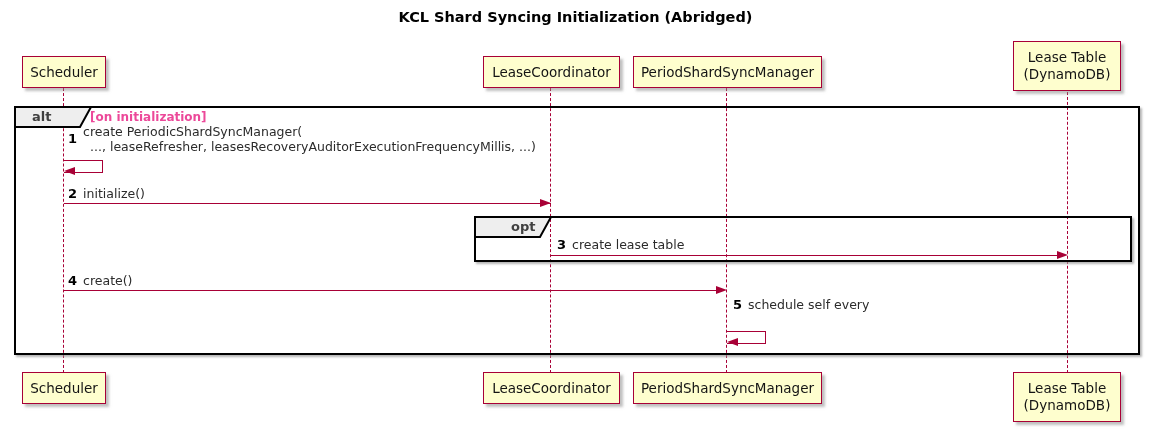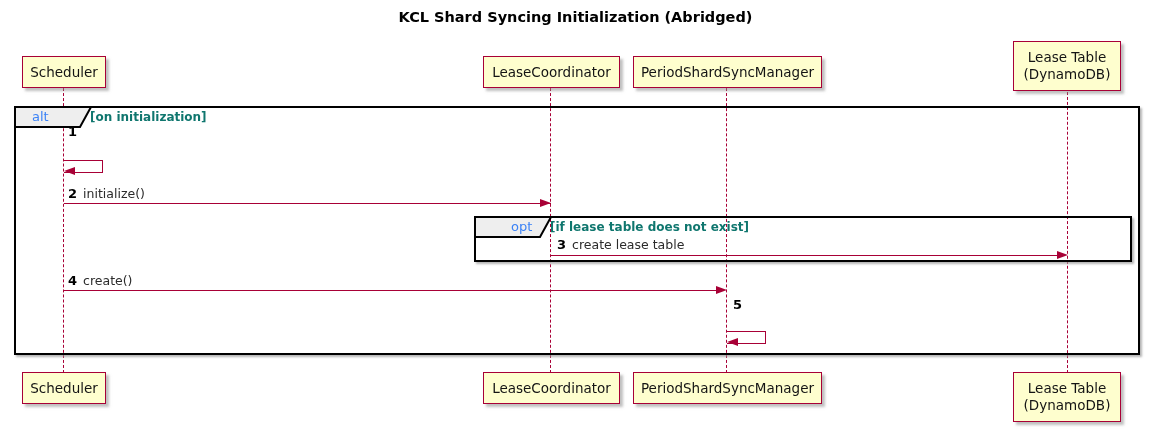--- a/index.html
+++ b/index.html
@@ -25,23 +25,23 @@
     font-size:13.5px;line-height:17px;color:#141414;
     box-sizing:border-box;text-align:center;
   }
   
   .lifeline{position:absolute;width:0;border-left:1px dashed #A80036;}
   
   .frame{position:absolute;border:2px solid #000;box-sizing:border-box;
          box-shadow:2px 2px 2px rgba(150,150,150,0.7);background:transparent;}
   .tab{position:absolute;}
   .tab-label{
-    position:absolute;font-weight:normal;font-size:13px;color:#3b82f6;
+    position:absolute;font-weight:bold;font-size:13px;color:#404040;
   }
-  .guard{position:absolute;font-weight:bold;font-size:12px;color:#0f766e;white-space:nowrap;}
+  .guard{position:absolute;font-weight:bold;font-size:12px;color:#ec4899;white-space:nowrap;}
   
   .msg{
     position:absolute;display:flex;align-items:center;gap:6px;
     font-size:12.5px;line-height:14.5px;color:#2b2b2b;white-space:nowrap;
   }
   .msg .num{font-weight:bold;color:#000;font-size:13px;}
   .msg .l2{margin-left:7px;}
   .arrow-line{position:absolute;height:0;border-top:1.4px solid #A80036;}
   .head-right{position:absolute;width:0;height:0;
     border-top:4.5px solid transparent;border-bottom:4.5px solid transparent;
@@ -80,56 +80,58 @@
   <div class="frame" style="left:14px;top:106px;width:1126px;height:249px"></div>
   <svg class="tab" style="left:14px;top:106px" width="80" height="23">
     <path d="M1,1 H77 L66,21 H1 Z" fill="#EEEEEE" stroke="#000000" stroke-width="2"></path>
   </svg>
   <span class="tab-label" style="left:32px;top:109px">alt</span>
   <span class="guard" style="left:90px;top:110px">[on initialization]</span>
 
   <div class="msg" style="left:68px;top:125px">
     <span class="num">1</span>
     <span>
+      <span class="l1" style="display:block">create PeriodicShardSyncManager(</span>
+      <span class="l2" style="display:block">..., leaseRefresher, leasesRecoveryAuditorExecutionFrequencyMillis, ...)</span>
     </span>
   </div>
   <div class="self-loop" style="left:64px;top:160px;width:39px;height:13px"></div>
   <div class="head-left" style="left:64px;top:167px"></div>
 
   <div class="msg" style="left:68px;top:187px">
     <span class="num">2</span>
     <span>initialize()</span>
   </div>
   <div class="arrow-line" style="left:64px;top:203px;width:487px"></div>
   <div class="head-right" style="left:540px;top:199px"></div>
 
   <div class="frame" style="left:474px;top:216px;width:658px;height:46px"></div>
   <svg class="tab" style="left:474px;top:216px" width="80" height="23">
     <path d="M1,1 H77 L66,21 H1 Z" fill="#EEEEEE" stroke="#000000" stroke-width="2"></path>
   </svg>
   <span class="tab-label" style="left:511px;top:219px">opt</span>
-  <span class="guard" style="left:550px;top:220px">[if lease table does not exist]</span>
 
   <div class="msg" style="left:557px;top:238px">
     <span class="num">3</span>
     <span>create lease table</span>
   </div>
   <div class="arrow-line" style="left:551px;top:255px;width:506px"></div>
   <div class="head-right" style="left:1057px;top:251px"></div>
 
   <div class="msg" style="left:68px;top:274px">
     <span class="num">4</span>
     <span>create()</span>
   </div>
   <div class="arrow-line" style="left:64px;top:290px;width:652px"></div>
   <div class="head-right" style="left:716px;top:286px"></div>
 
   <div class="msg" style="left:733px;top:298px">
     <span class="num">5</span>
     <span>
+      <span class="l1" style="display:block">schedule self every</span>
     </span>
   </div>
   <div class="self-loop" style="left:727px;top:331px;width:39px;height:13px"></div>
   <div class="head-left" style="left:727px;top:338px"></div>
 
   <div class="pbox" style="left:22px;top:372px;width:84px;height:32px">
     <span>Scheduler</span>
   </div>
   <div class="pbox" style="left:483px;top:372px;width:137px;height:32px">
     <span>LeaseCoordinator</span>

